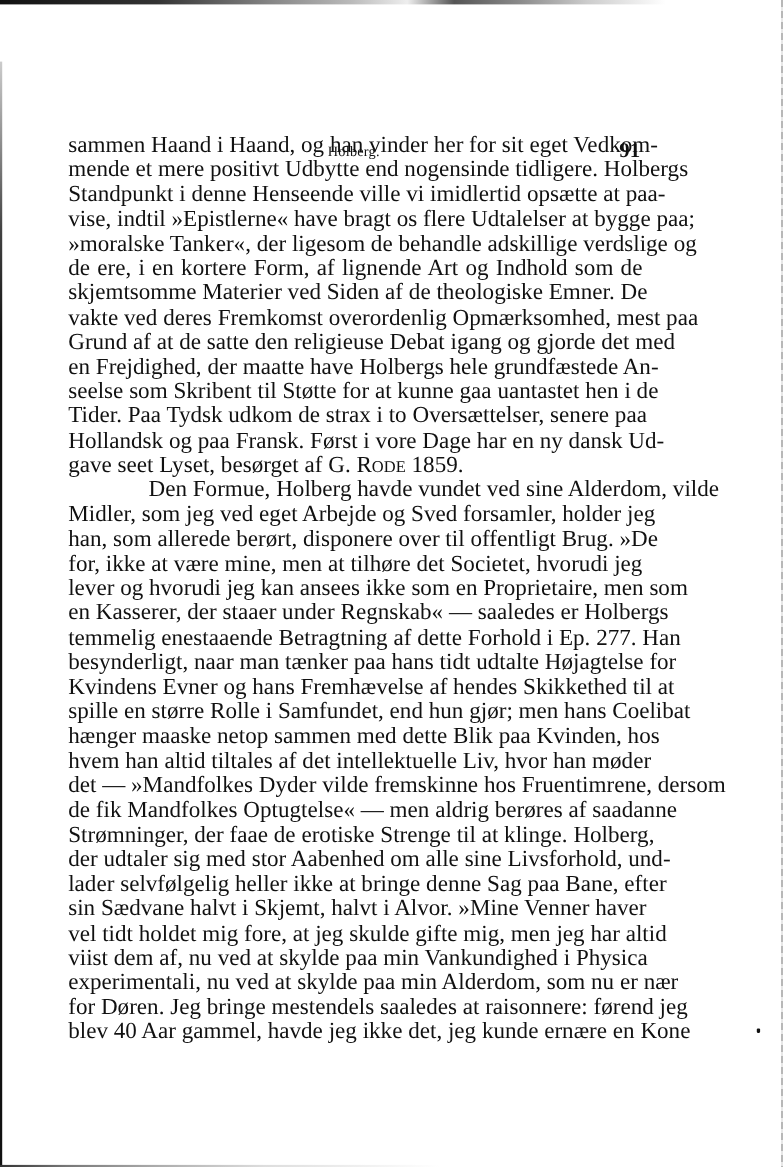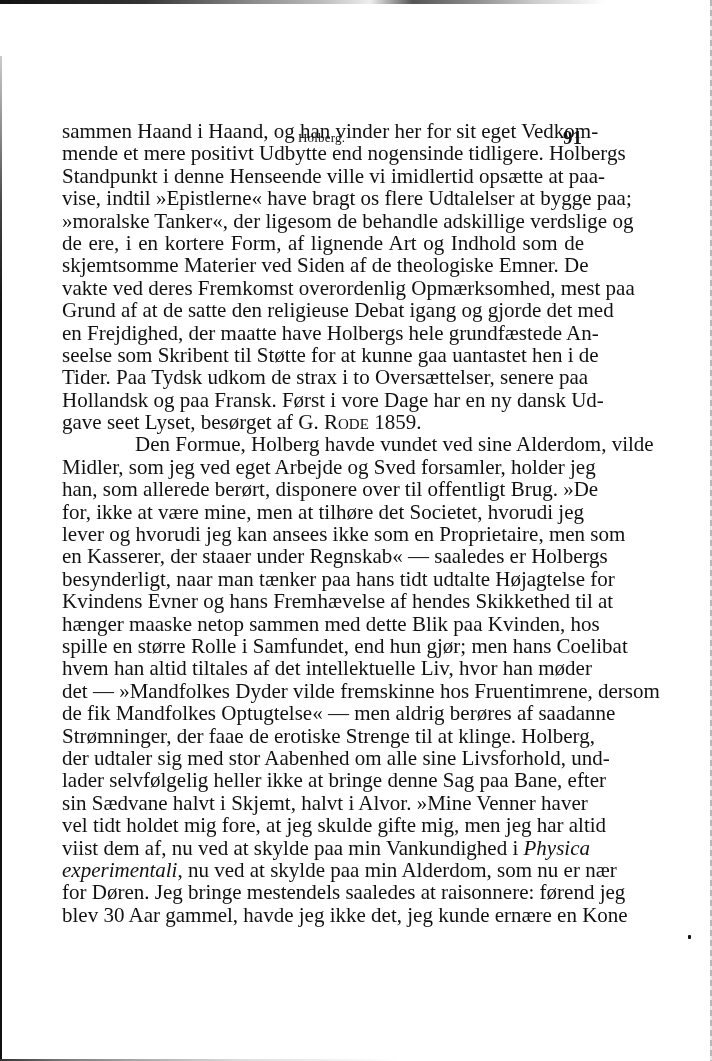--- a/index.html
+++ b/index.html
@@ -98,21 +98,20 @@
   .line.last {
     text-align-last: left;
   }
   .line.indent {
     padding-left: 73px;
   }
   .sc {
     font-variant: small-caps;
   }
   .it {
-    font-style: italic;
   }
 </style>
 </head>
 <body>
 
 <div class="scan-top-edge"></div>
 <div class="scan-left-edge"></div>
 <div class="scan-right-edge"></div>
 <div class="scan-bottom-edge"></div>
 <div class="stray-dot"></div>
@@ -140,30 +139,31 @@
     <span class="line last"><span>gave seet Lyset, besørget af G. </span><span class="sc">Rode</span><span> 1859.</span></span>
   </div>
 
   <div>
     <span class="line indent">Den Formue, Holberg havde vundet ved sine Alderdom, vilde</span>
     <span class="line">Midler, som jeg ved eget Arbejde og Sved forsamler, holder jeg</span>
     <span class="line">han, som allerede berørt, disponere over til offentligt Brug. »De</span>
     <span class="line">for, ikke at være mine, men at tilhøre det Societet, hvorudi jeg</span>
     <span class="line">lever og hvorudi jeg kan ansees ikke som en Proprietaire, men som</span>
     <span class="line">en Kasserer, der staaer under Regnskab« — saaledes er Holbergs</span>
+    <span class="line">temmelig enestaaende Betragtning af dette Forhold i Ep. 277. Han</span>
     <span class="line">besynderligt, naar man tænker paa hans tidt udtalte Højagtelse for</span>
     <span class="line">Kvindens Evner og hans Fremhævelse af hendes Skikkethed til at</span>
+    <span class="line">spille en større Rolle i Samfundet, end hun gjør; men hans Coelibat</span>
     <span class="line">hænger maaske netop sammen med dette Blik paa Kvinden, hos</span>
-    <span class="line">spille en større Rolle i Samfundet, end hun gjør; men hans Coelibat</span>
     <span class="line">hvem han altid tiltales af det intellektuelle Liv, hvor han møder</span>
     <span class="line">det — »Mandfolkes Dyder vilde fremskinne hos Fruentimrene, dersom</span>
     <span class="line">de fik Mandfolkes Optugtelse« — men aldrig berøres af saadanne</span>
     <span class="line">Strømninger, der faae de erotiske Strenge til at klinge. Holberg,</span>
     <span class="line">der udtaler sig med stor Aabenhed om alle sine Livsforhold, und-</span>
     <span class="line">lader selvfølgelig heller ikke at bringe denne Sag paa Bane, efter</span>
     <span class="line">sin Sædvane halvt i Skjemt, halvt i Alvor. »Mine Venner haver</span>
     <span class="line">vel tidt holdet mig fore, at jeg skulde gifte mig, men jeg har altid</span>
     <span class="line"><span>viist dem af, nu ved at skylde paa min Vankundighed i </span><span class="it">Physica</span></span>
     <span class="line"><span class="it">experimentali</span><span>, nu ved at skylde paa min Alderdom, som nu er nær</span></span>
     <span class="line">for Døren. Jeg bringe mestendels saaledes at raisonnere: førend jeg</span>
-    <span class="line">blev 30 Aar gammel, havde jeg ikke det, jeg kunde ernære en Kone</span>
+    <span class="line">blev 40 Aar gammel, havde jeg ikke det, jeg kunde ernære en Kone</span>
   </div>
 </main>
 
 </body></html>

